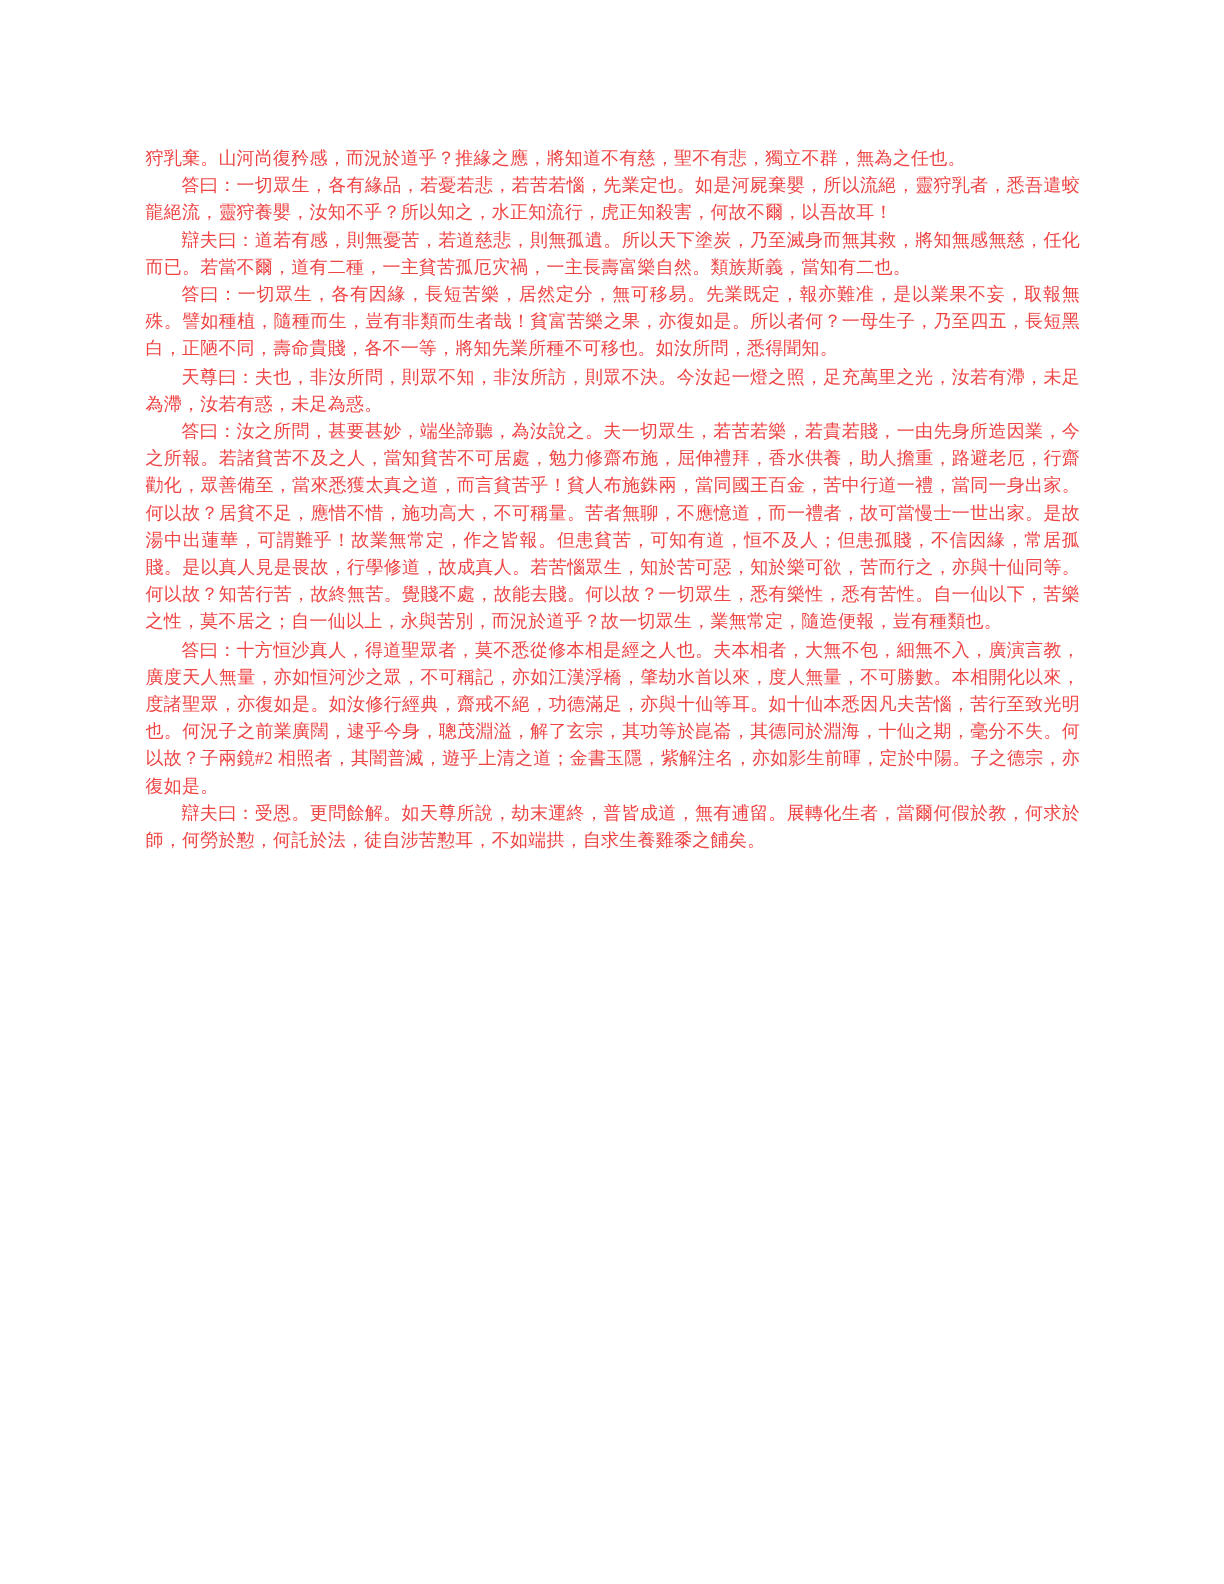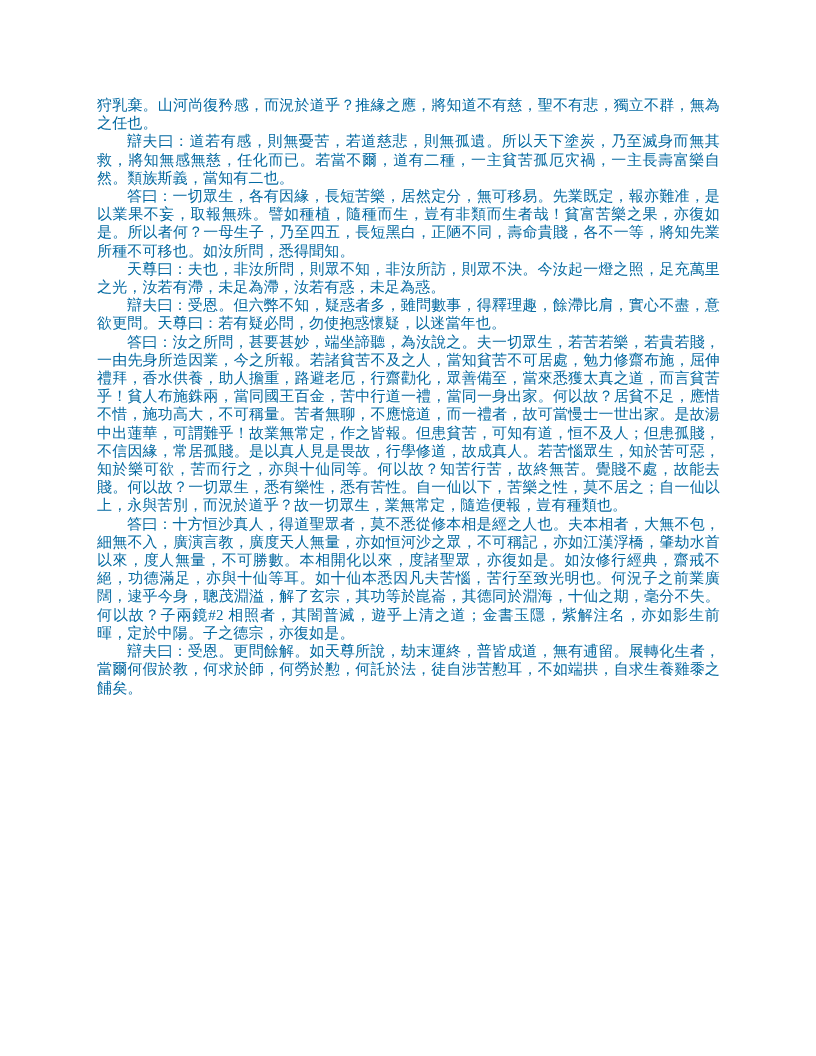--- a/index.html
+++ b/index.html
@@ -19,39 +19,39 @@
     background: #ffffff;
     padding: 96px 96px 0 97px;
   }
   .textblock {
     width: 623px;
   }
   p.para {
     margin: 0;
     padding: 0;
     font-family: "Liberation Serif", "DejaVu Serif", serif;
-    font-size: 15px;
+    font-size: 12px;
     line-height: 18.2px;
-    color: #0369a1;
+    color: #ef4444;
     text-align: justify;
     text-justify: inter-ideograph;
     word-break: break-all;
     letter-spacing: 0.15px;
   }
   p.para.indent {
     text-indent: 2em;
   }
 </style>
 </head>
 <body>
 
 <div class="page">
   <div class="textblock">
     <p class="para">狩乳棄。山河尚復矜感，而況於道乎？推緣之應，將知道不有慈，聖不有悲，獨立不群，無為之任也。</p>
+    <p class="para indent">答曰：一切眾生，各有緣品，若憂若悲，若苦若惱，先業定也。如是河屍棄嬰，所以流絕，靈狩乳者，悉吾遣蛟龍絕流，靈狩養嬰，汝知不乎？所以知之，水正知流行，虎正知殺害，何故不爾，以吾故耳！</p>
     <p class="para indent">辯夫曰：道若有感，則無憂苦，若道慈悲，則無孤遺。所以天下塗炭，乃至滅身而無其救，將知無感無慈，任化而已。若當不爾，道有二種，一主貧苦孤厄灾禍，一主長壽富樂自然。類族斯義，當知有二也。</p>
     <p class="para indent">答曰：一切眾生，各有因緣，長短苦樂，居然定分，無可移易。先業既定，報亦難准，是以業果不妄，取報無殊。譬如種植，隨種而生，豈有非類而生者哉！貧富苦樂之果，亦復如是。所以者何？一母生子，乃至四五，長短黑白，正陋不同，壽命貴賤，各不一等，將知先業所種不可移也。如汝所問，悉得聞知。</p>
     <p class="para indent">天尊曰：夫也，非汝所問，則眾不知，非汝所訪，則眾不決。今汝起一燈之照，足充萬里之光，汝若有滯，未足為滯，汝若有惑，未足為惑。</p>
-    <p class="para indent">辯夫曰：受恩。但六弊不知，疑惑者多，雖問數事，得釋理趣，餘滯比肩，實心不盡，意欲更問。天尊曰：若有疑必問，勿使抱惑懷疑，以迷當年也。</p>
     <p class="para indent">答曰：汝之所問，甚要甚妙，端坐諦聽，為汝說之。夫一切眾生，若苦若樂，若貴若賤，一由先身所造因業，今之所報。若諸貧苦不及之人，當知貧苦不可居處，勉力修齋布施，屈伸禮拜，香水供養，助人擔重，路避老厄，行齋勸化，眾善備至，當來悉獲太真之道，而言貧苦乎！貧人布施銖兩，當同國王百金，苦中行道一禮，當同一身出家。何以故？居貧不足，應惜不惜，施功高大，不可稱量。苦者無聊，不應憶道，而一禮者，故可當慢士一世出家。是故湯中出蓮華，可謂難乎！故業無常定，作之皆報。但患貧苦，可知有道，恒不及人；但患孤賤，不信因緣，常居孤賤。是以真人見是畏故，行學修道，故成真人。若苦惱眾生，知於苦可惡，知於樂可欲，苦而行之，亦與十仙同等。何以故？知苦行苦，故終無苦。覺賤不處，故能去賤。何以故？一切眾生，悉有樂性，悉有苦性。自一仙以下，苦樂之性，莫不居之；自一仙以上，永與苦別，而況於道乎？故一切眾生，業無常定，隨造便報，豈有種類也。</p>
     <p class="para indent">答曰：十方恒沙真人，得道聖眾者，莫不悉從修本相是經之人也。夫本相者，大無不包，細無不入，廣演言教，廣度天人無量，亦如恒河沙之眾，不可稱記，亦如江漢浮橋，肇劫水首以來，度人無量，不可勝數。本相開化以來，度諸聖眾，亦復如是。如汝修行經典，齋戒不絕，功德滿足，亦與十仙等耳。如十仙本悉因凡夫苦惱，苦行至致光明也。何況子之前業廣闊，逮乎今身，聰茂淵溢，解了玄宗，其功等於崑崙，其德同於淵海，十仙之期，毫分不失。何以故？子兩鏡#2 相照者，其闇普滅，遊乎上清之道；金書玉隱，紫解注名，亦如影生前暉，定於中陽。子之德宗，亦復如是。</p>
     <p class="para indent">辯夫曰：受恩。更問餘解。如天尊所說，劫末運終，普皆成道，無有逋留。展轉化生者，當爾何假於教，何求於師，何勞於懃，何託於法，徒自涉苦懃耳，不如端拱，自求生養雞黍之餔矣。</p>
   </div>
 </div>
 
 </body></html>

